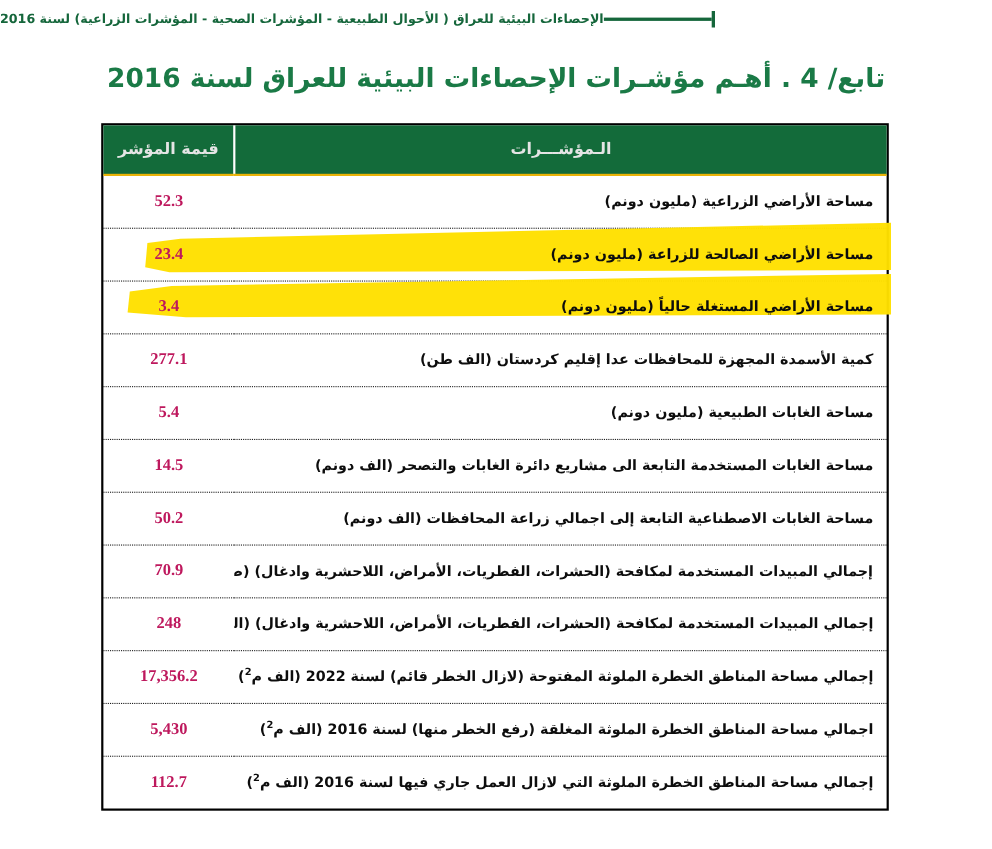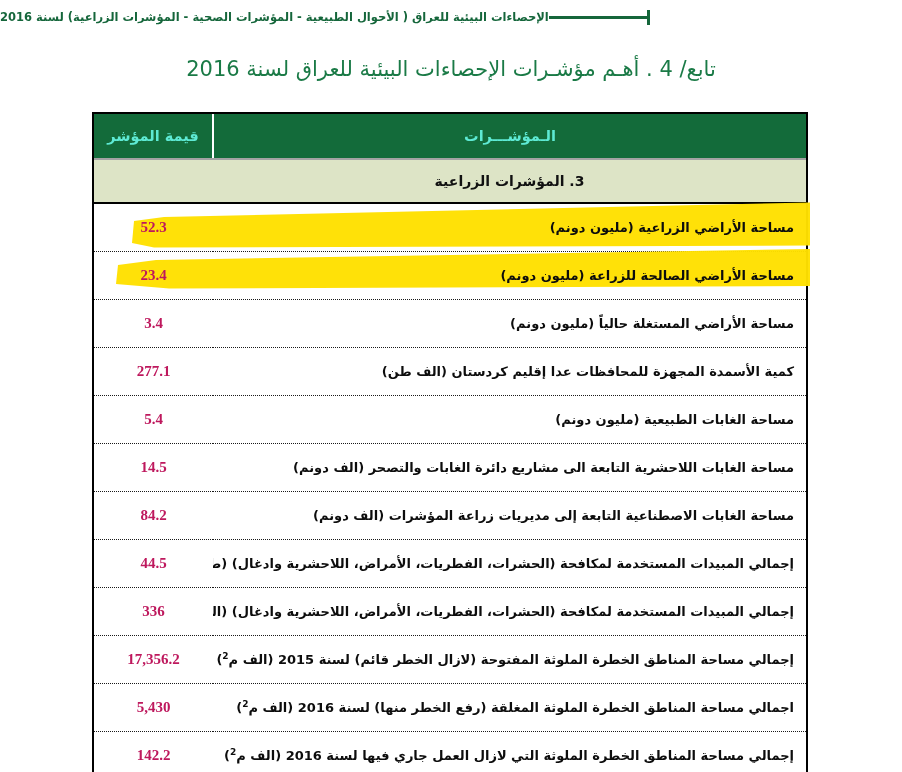--- a/index.html
+++ b/index.html
@@ -58,22 +58,22 @@
   }
   .header-flexfill { flex: 1 1 auto; }
 
   
   .page-title {
     position: absolute;
     top: 57px;
     left: 0;
     width: 902px;
     text-align: center;
-    font-size: 21px;
-    font-weight: normal;
+    font-size: 24px;
+    font-weight: bold;
     color: #1A7A46;
     direction: rtl;
     letter-spacing: 0px;
   }
 
   
   .table-wrap {
     position: absolute;
     top: 112px;
     left: 92px;
@@ -86,27 +86,27 @@
     border-collapse: collapse;
     width: 100%;
     table-layout: fixed;
     direction: rtl;
   }
   table.stats col.c-ind { width: 593px; }
   table.stats col.c-val { width: 119px; }
 
   thead tr.head-row th {
     background: #136B3A;
-    color: #5eead4;
+    color: #e5e5e5;
     font-size: 14.5px;
     font-weight: bold;
     height: 44px;
     text-align: center;
     vertical-align: middle;
-    border-bottom: 2px solid #a3a3a3;
+    border-bottom: 2px solid #eab308;
     padding: 0 6px;
   }
   th.th-ind { border-left: 2px solid #ffffff; }
 
   tr.section-row td {
     background: #DDE4C6;
     height: 42px;
     font-size: 14px;
     font-weight: bold;
     color: #111111;
@@ -190,24 +190,20 @@
       <col class="c-ind">
       <col class="c-val">
     </colgroup>
     <thead>
       <tr class="head-row">
         <th class="th-ind">الـمؤشـــرات</th>
         <th class="th-val">قيمة المؤشر</th>
       </tr>
     </thead>
     <tbody id="tbody">
-      <tr class="section-row">
-        <td class="sec-ind">3. المؤشرات الزراعية</td>
-        <td class="sec-val"></td>
-      </tr>
     <tr class="data-row">
           <td class="ind-cell"><span class="cell-text">مساحة الأراضي الزراعية (مليون دونم)</span></td>
           <td class="val-cell"><span class="cell-text">52.3</span></td>
         </tr>
         <tr class="data-row">
           <td class="ind-cell"><span class="cell-text">مساحة الأراضي الصالحة للزراعة  (مليون دونم)</span></td>
           <td class="val-cell"><span class="cell-text">23.4</span></td>
         </tr>
         <tr class="data-row">
           <td class="ind-cell"><span class="cell-text">مساحة الأراضي المستغلة حالياً (مليون دونم)</span></td>
@@ -215,46 +211,46 @@
         </tr>
         <tr class="data-row">
           <td class="ind-cell"><span class="cell-text">كمية الأسمدة المجهزة للمحافظات عدا إقليم كردستان (الف طن)</span></td>
           <td class="val-cell"><span class="cell-text">277.1</span></td>
         </tr>
         <tr class="data-row">
           <td class="ind-cell"><span class="cell-text">مساحة الغابات الطبيعية (مليون دونم)</span></td>
           <td class="val-cell"><span class="cell-text">5.4</span></td>
         </tr>
         <tr class="data-row">
-          <td class="ind-cell"><span class="cell-text">مساحة الغابات اللاحشرية التابعة الى مشاريع دائرة الغابات والتصحر (الف دونم)</span></td>
+          <td class="ind-cell"><span class="cell-text">مساحة الغابات المستخدمة التابعة الى مشاريع دائرة الغابات والتصحر (الف دونم)</span></td>
           <td class="val-cell"><span class="cell-text">14.5</span></td>
         </tr>
         <tr class="data-row">
-          <td class="ind-cell"><span class="cell-text">مساحة الغابات الاصطناعية التابعة إلى مديريات زراعة المؤشرات (الف دونم)</span></td>
-          <td class="val-cell"><span class="cell-text">84.2</span></td>
+          <td class="ind-cell"><span class="cell-text">مساحة الغابات الاصطناعية التابعة إلى اجمالي زراعة المحافظات (الف دونم)</span></td>
+          <td class="val-cell"><span class="cell-text">50.2</span></td>
         </tr>
         <tr class="data-row">
           <td class="ind-cell"><span class="cell-text">إجمالي المبيدات المستخدمة لمكافحة (الحشرات، الفطريات، الأمراض، اللاحشرية وادغال) (طن)</span></td>
-          <td class="val-cell"><span class="cell-text">44.5</span></td>
+          <td class="val-cell"><span class="cell-text">70.9</span></td>
         </tr>
         <tr class="data-row">
           <td class="ind-cell"><span class="cell-text">إجمالي المبيدات المستخدمة لمكافحة (الحشرات، الفطريات، الأمراض، اللاحشرية وادغال) (الف لتر)</span></td>
-          <td class="val-cell"><span class="cell-text">336</span></td>
-        </tr>
-        <tr class="data-row">
-          <td class="ind-cell"><span class="cell-text">إجمالي مساحة المناطق الخطرة  الملوثة المفتوحة (لازال الخطر قائم) لسنة 2015 (الف م</span><sup class="unit-sup cell-text">2</sup><span class="cell-text">)</span></td>
+          <td class="val-cell"><span class="cell-text">248</span></td>
+        </tr>
+        <tr class="data-row">
+          <td class="ind-cell"><span class="cell-text">إجمالي مساحة المناطق الخطرة  الملوثة المفتوحة (لازال الخطر قائم) لسنة 2022 (الف م</span><sup class="unit-sup cell-text">2</sup><span class="cell-text">)</span></td>
           <td class="val-cell"><span class="cell-text">17,356.2</span></td>
         </tr>
         <tr class="data-row">
           <td class="ind-cell"><span class="cell-text">اجمالي مساحة المناطق الخطرة الملوثة المغلقة (رفع الخطر منها) لسنة 2016 (الف م</span><sup class="unit-sup cell-text">2</sup><span class="cell-text">)</span></td>
           <td class="val-cell"><span class="cell-text">5,430</span></td>
         </tr>
         <tr class="data-row">
           <td class="ind-cell"><span class="cell-text">إجمالي مساحة المناطق الخطرة الملوثة التي لازال العمل جاري فيها لسنة 2016 (الف م</span><sup class="unit-sup cell-text">2</sup><span class="cell-text">)</span></td>
-          <td class="val-cell"><span class="cell-text">142.2</span></td>
+          <td class="val-cell"><span class="cell-text">112.7</span></td>
         </tr>
       </tbody>
   </table>
 
   <div class="hl-layer">
     <svg width="716" height="180" viewBox="0 0 716 180" xmlns="http://www.w3.org/2000/svg">
 
       <path d="M 716,88.5 L 716,131.5 L 60,133.5 L 38,129.0 L 40,107.0 L 70,103.0 L 716,88.5 Z" fill="#FFE000" opacity="0.97"></path>
 
       <path d="M 716,135.0 L 716,172.0 L 75,174.5 L 22,170.0 L 24,151.0 L 62,146.0 L 716,135.0 Z" fill="#FFE000" opacity="0.97"></path>

